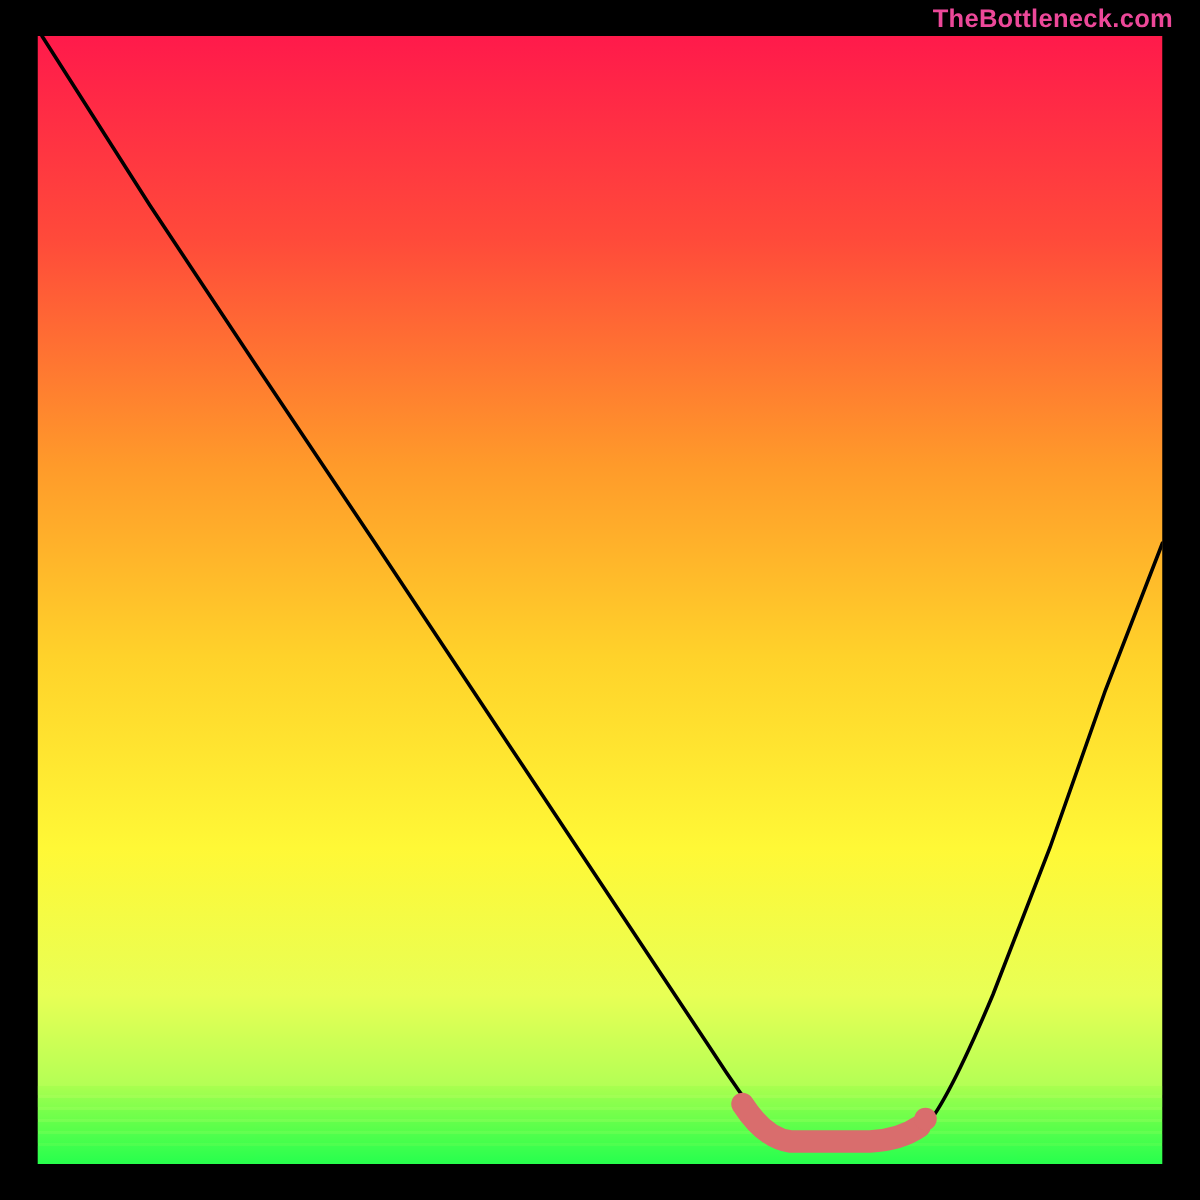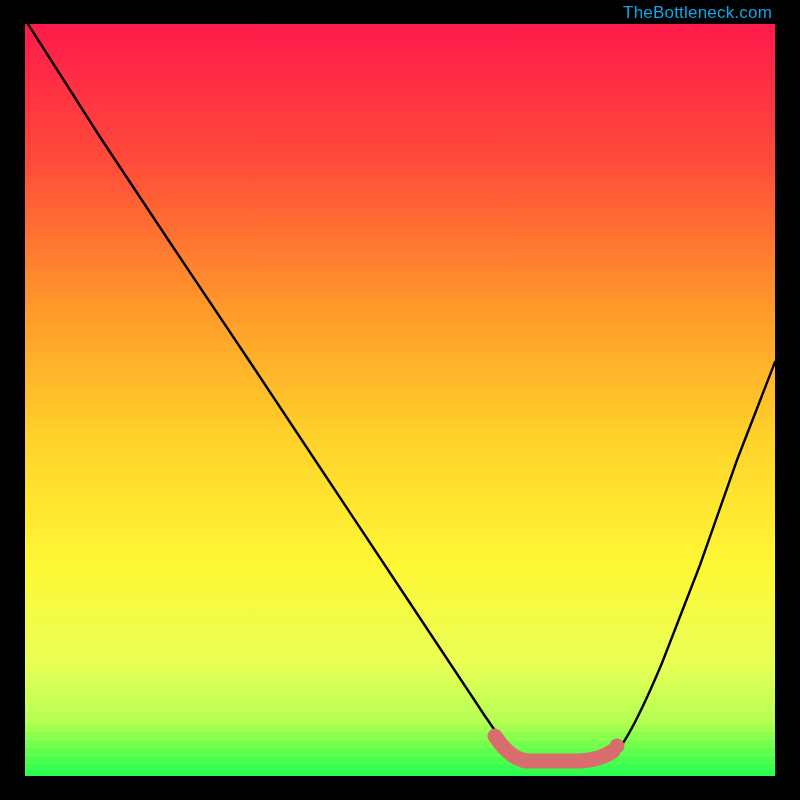--- a/index.html
+++ b/index.html
@@ -22,24 +22,24 @@
   .plot-area {
     position: absolute;
     left: 25px;
     top: 24px;
     width: 750px;
     height: 752px;
   }
   .attribution {
     position: absolute;
     top: 3px;
-    right: 28px;
-    color: #0ea5e9;
+    right: 18px;
+    color: #ec4899;
     font-size: 17px;
-    font-weight: 400;
+    font-weight: 700;
     letter-spacing: 0.2px;
   }
   svg { display: block; }
 </style>
 </head>
 <body>
 
 <div class="frame">
 
   <div class="plot-area">

